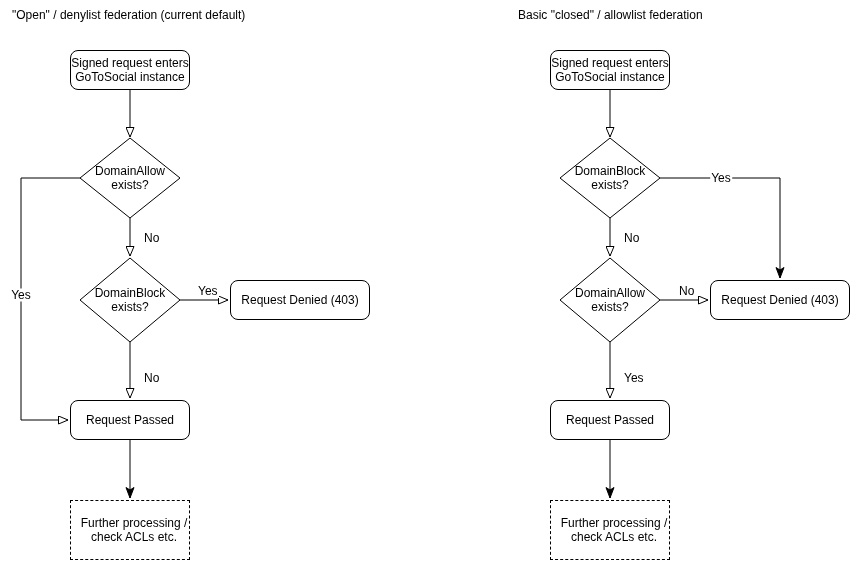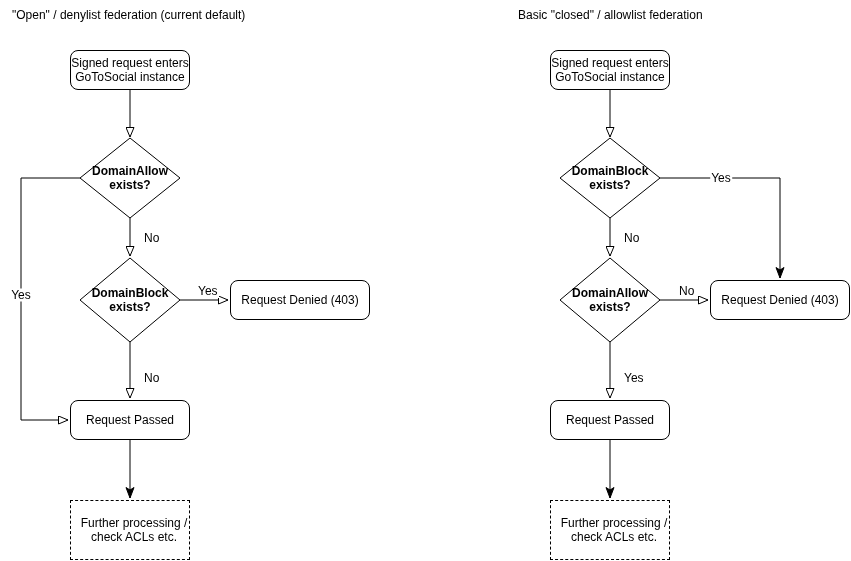--- a/index.html
+++ b/index.html
@@ -12,21 +12,21 @@
   .box{
     position:absolute;box-sizing:border-box;background:#ffffff;
     border:1px solid #000;border-radius:8px;
     display:flex;align-items:center;justify-content:center;
     font-size:12px;line-height:14px;text-align:center;
   }
   .box.dashed{border-style:dashed;border-radius:0;padding-left:8px;}
   .lbl{white-space:pre-line;width:max-content;}
   .dlabel{
     position:absolute;font-size:12px;line-height:14px;text-align:center;
-    white-space:pre-line;pointer-events:none;font-weight:bold;
+    white-space:pre-line;pointer-events:none;
   }
   .elabel{
     position:absolute;font-size:12px;line-height:13px;background:#ffffff;
     padding:0 1px;white-space:pre;text-align:right;
   }
   .elabel.centered{transform:translate(-50%,-50%);}
 </style>
 </head>
 <body>
 

